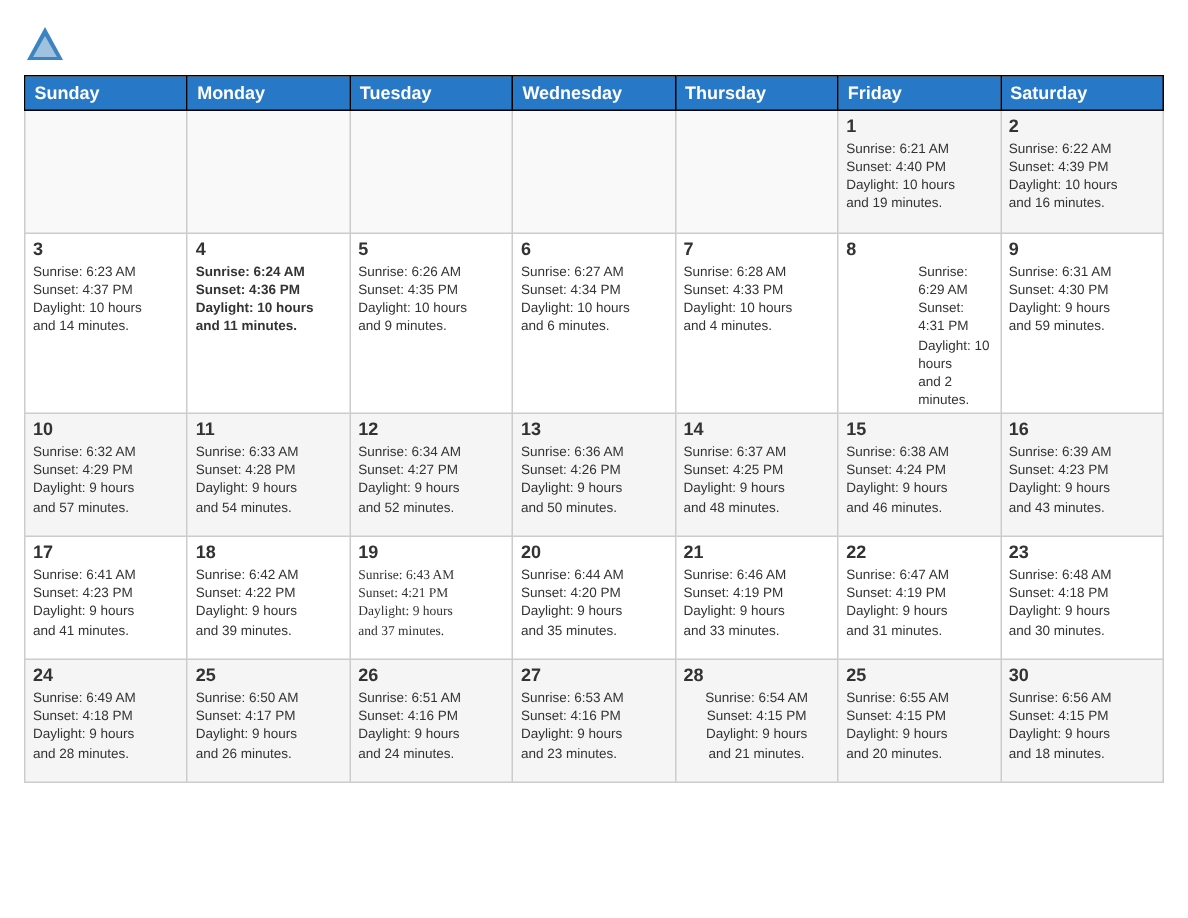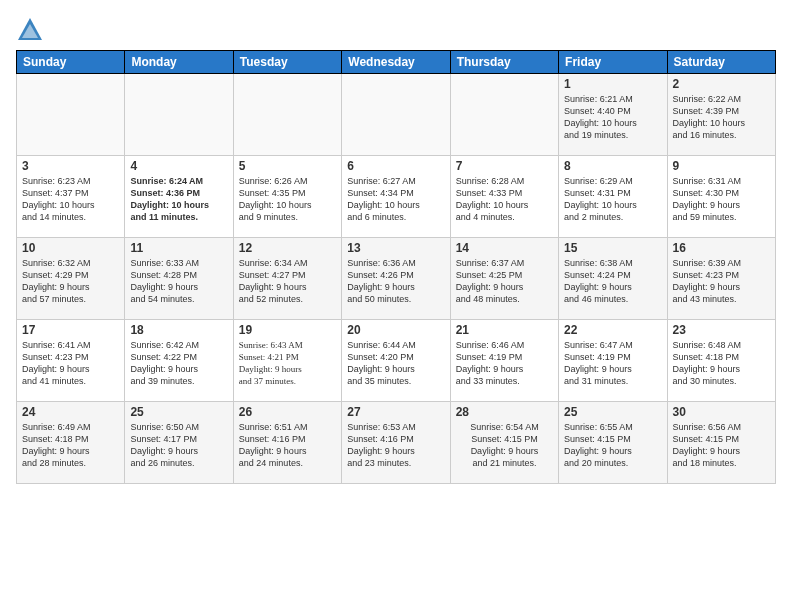--- a/index.html
+++ b/index.html
@@ -189,21 +189,21 @@
           </td>
           <td>
             <span class="day-number">7</span>
             <div class="day-info" style="white-space: pre-line;">Sunrise: 6:28 AM
 Sunset: 4:33 PM
 Daylight: 10 hours
 and 4 minutes.</div>
           </td>
           <td>
             <span class="day-number">8</span>
-            <div class="day-info" style="white-space: pre-line;">Sunrise: 6:29 AM
+            <div class="day-info" style="white-space: pre-line; margin-left: 48px;">Sunrise: 6:29 AM
 Sunset: 4:31 PM
 Daylight: 10 hours
 and 2 minutes.</div>
           </td>
           <td>
             <span class="day-number">9</span>
             <div class="day-info" style="white-space: pre-line;">Sunrise: 6:31 AM
 Sunset: 4:30 PM
 Daylight: 9 hours
 and 59 minutes.</div>

